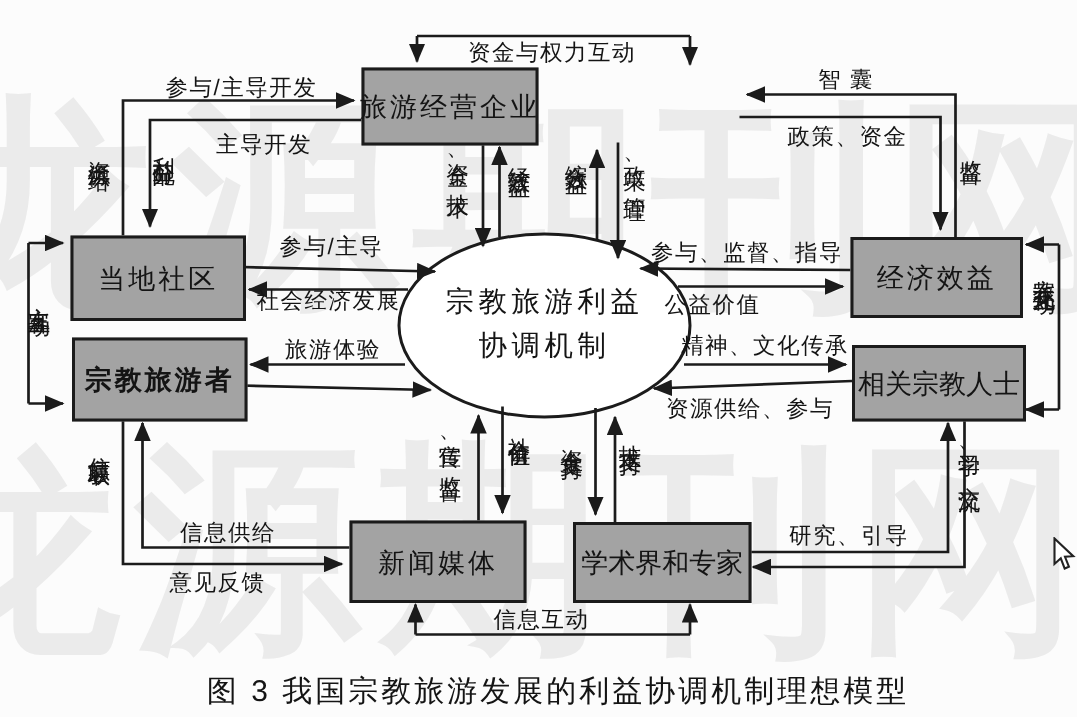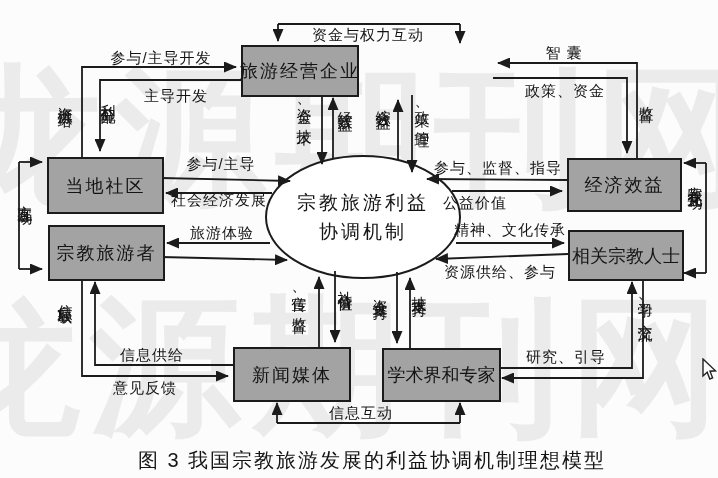--- a/index.html
+++ b/index.html
@@ -127,21 +127,21 @@
       <path d="M277,423 V403" marker-end="url(#ah)"></path>
       <path d="M460,423 V403" marker-end="url(#ah)"></path>
 
       <path d="M82,277 V376 H228" marker-end="url(#ah)"></path>
       <path d="M233,365 H95 V282" marker-end="url(#ah)"></path>
     </g>
   </svg>
 
   <div class="box" style="left:241px;top:45px;width:114px;height:48px;">旅游经营企业</div>
   <div class="box" style="left:47px;top:157px;width:113px;height:53px;font-family:Liberation Mono, monospace;">当地社区</div>
-  <div class="box" style="left:48px;top:225px;width:113px;height:52px;">宗教旅游者</div>
+  <div class="box" style="left:48px;top:225px;width:113px;height:52px;font-weight:bold;">宗教旅游者</div>
   <div class="box" style="left:567px;top:158px;width:111px;height:50px;">经济效益</div>
   <div class="box" style="left:568px;top:230px;width:112px;height:47px;letter-spacing:0;">相关宗教人士</div>
   <div class="box" style="left:233px;top:347px;width:114px;height:51px;">新闻媒体</div>
   <div class="box" style="left:382px;top:348px;width:115px;height:50px;letter-spacing:0;">学术界和专家</div>
 
   <div class="center-text">
     <div>宗教旅游利益</div>
     <div>协调机制</div>
   </div>
 

